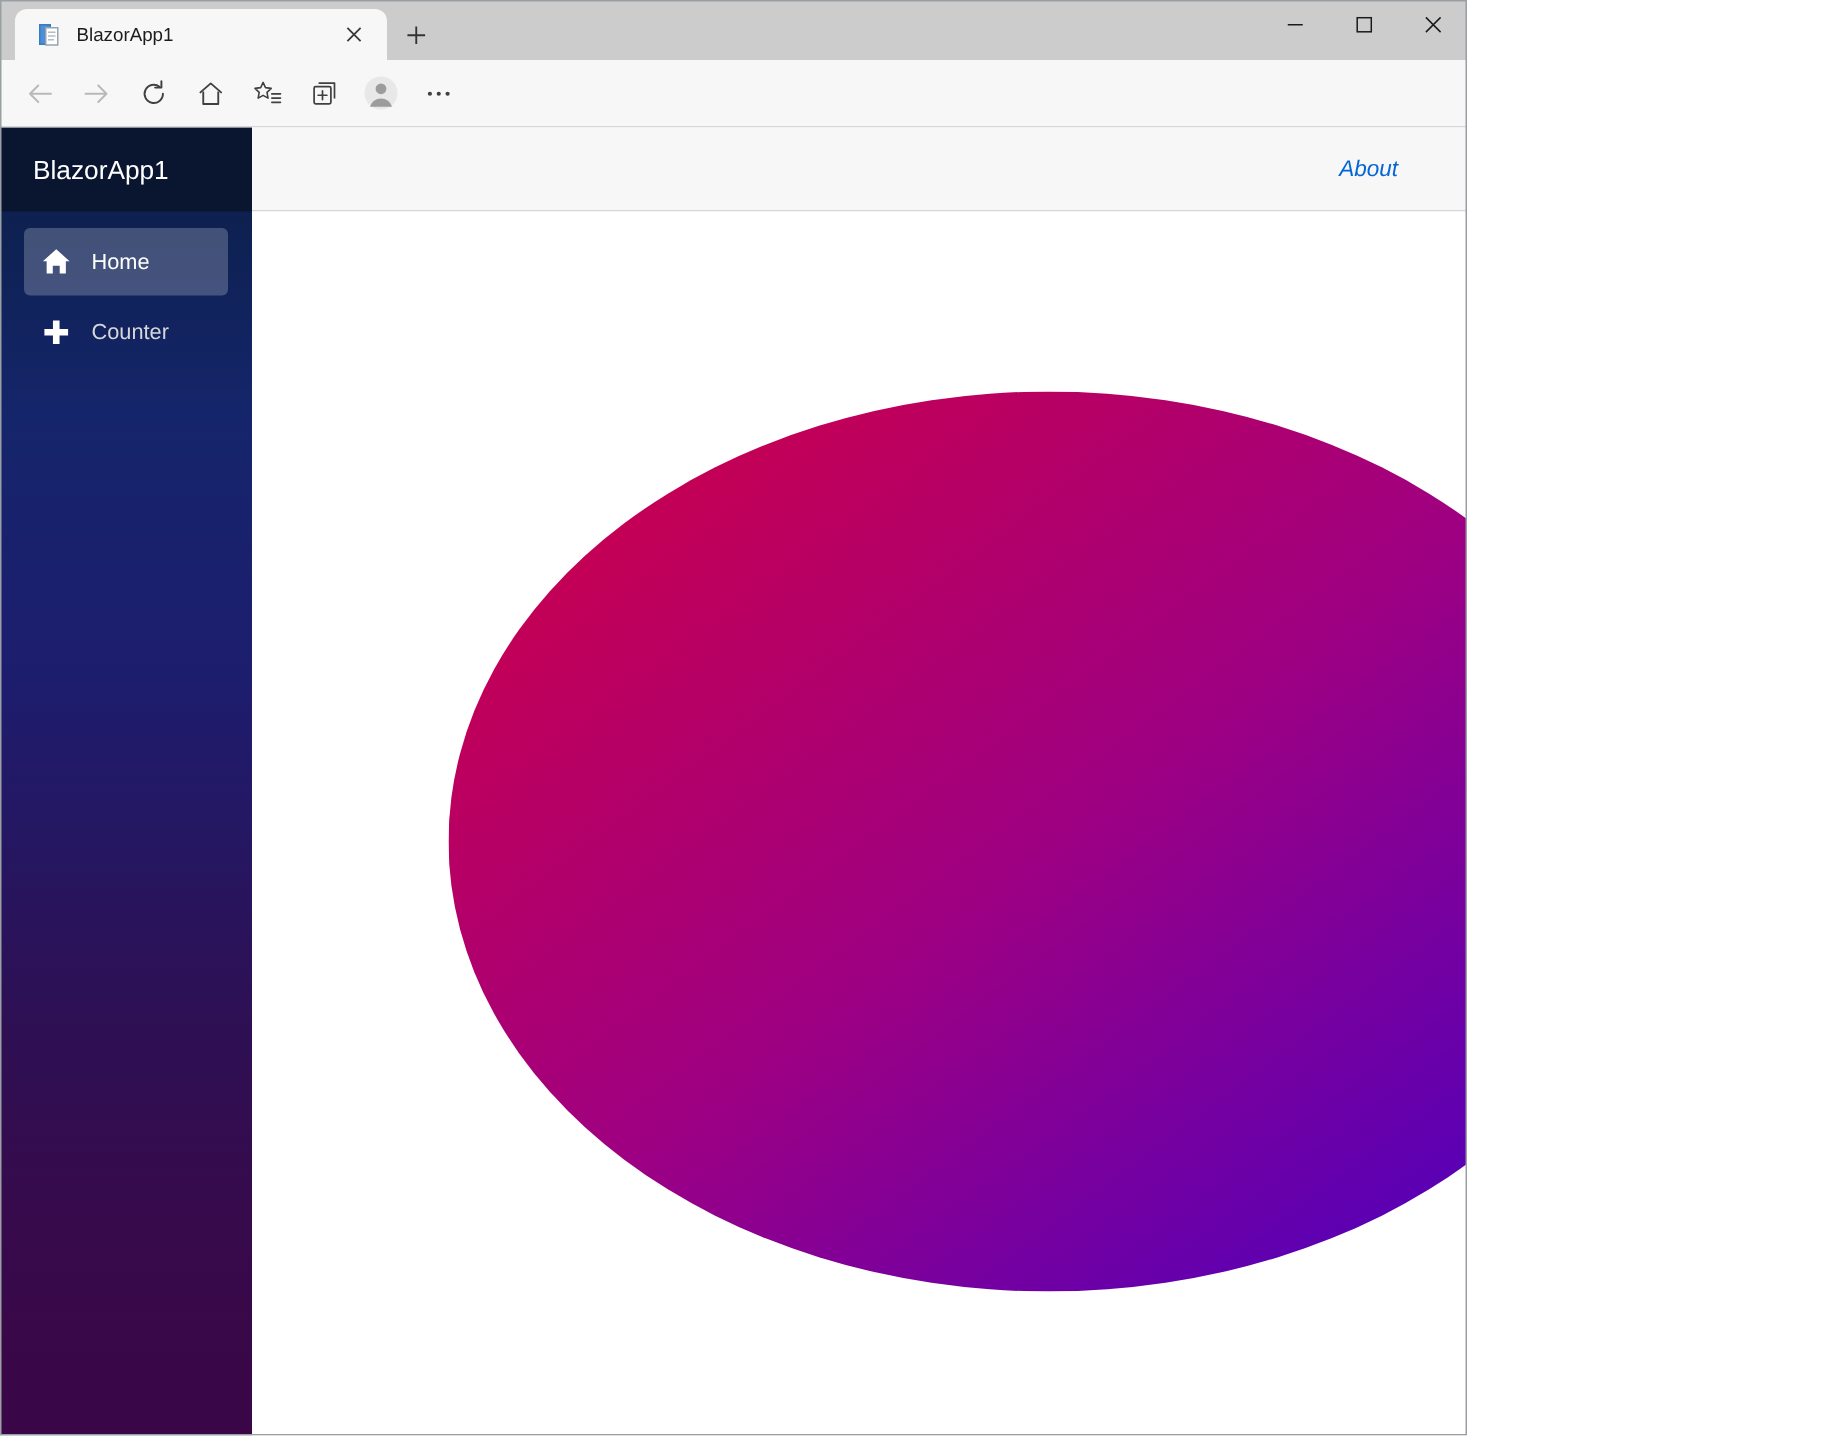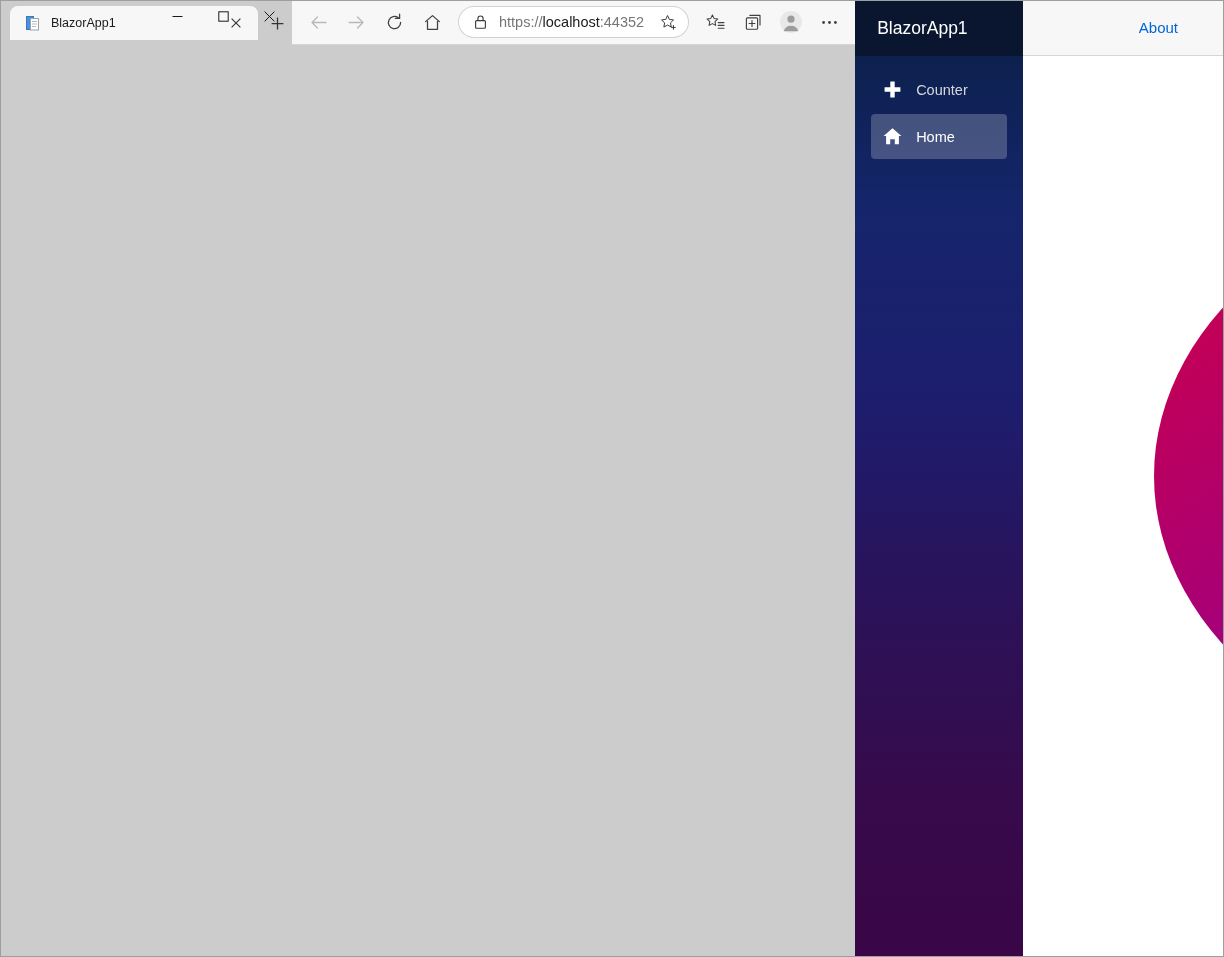--- a/index.html
+++ b/index.html
@@ -4,22 +4,22 @@
 <style>
   * { box-sizing: border-box; margin: 0; padding: 0; }
   html, body {
     width: 1224px; height: 957px;
     font-family: "Liberation Sans", sans-serif;
     background: #ffffff;
     overflow: hidden;
   }
 
   .browser-window {
-    width: 1224px; height: 957px;
-    display: flex; flex-direction: row;
+    width: 978px; height: 957px;
+    display: flex; flex-direction: column;
     background: #cccccc;
     position: relative;
   }
   .browser-window::after {
     content: ""; position: absolute; inset: 0;
     border: 1px solid #999fa3; pointer-events: none;
   }
 
   
   .titlebar {
@@ -137,21 +137,21 @@
 
   
   .maincol { flex: 1 1 auto; display: flex; flex-direction: column; min-width: 0; background: #fff; }
   .topbar {
     height: 56px; flex: 0 0 56px;
     background: #f7f7f7;
     border-bottom: 1px solid #d6d6d6;
     display: flex; align-items: center; justify-content: flex-end;
     padding-right: 46px;
   }
-  .about-link { font-size: 15px; color: #0366d6; text-decoration: none; }
+  .about-link { font-size: 15px; color: #0366d6; text-decoration: none; font-style: italic; }
 
   .content {
     flex: 1 1 auto; position: relative; background: #ffffff; overflow: hidden;
   }
   .ellipse-wrap { position: absolute; left: 0; top: 0; }
 </style>
 </head>
 <body>
 
 <div class="browser-window">
@@ -224,35 +224,20 @@
       </svg>
     </div>
 
     <div class="tb-btn">
       <svg width="19" height="19" viewBox="0 0 19 19">
         <path d="M2.6 8.6 L9.5 2.6 L16.4 8.6" stroke="currentColor" stroke-width="1.25" fill="none" stroke-linecap="round" stroke-linejoin="round"></path>
         <path d="M4.5 8 V16.3 H14.5 V8" stroke="currentColor" stroke-width="1.25" fill="none" stroke-linejoin="round"></path>
       </svg>
     </div>
 
-    <div class="omnibox">
-      <span class="lock-icon">
-        <svg width="15" height="16" viewBox="0 0 15 16">
-          <rect x="2.6" y="6.6" width="9.8" height="7.6" rx="1" stroke="currentColor" stroke-width="1.15" fill="none"></rect>
-          <path d="M4.9 6.6 V4.6 a2.6 2.6 0 0 1 5.2 0 V6.6" stroke="currentColor" stroke-width="1.15" fill="none"></path>
-        </svg>
-      </span>
-      <span class="url"><span>https://</span><span class="host">localhost</span><span>:44352</span></span>
-      <span class="fav-star">
-        <svg width="17" height="17" viewBox="0 0 18 18">
-          <path d="M8 1.6 L9.9 5.7 L14.3 6.3 L11.1 9.4 L11.9 13.8 L8 11.7 L4.1 13.8 L4.9 9.4 L1.7 6.3 L6.1 5.7 Z" stroke="currentColor" stroke-width="1.05" fill="none" stroke-linejoin="round"></path>
-          <path d="M14.2 12.2 V16.2 M12.2 14.2 H16.2" stroke="currentColor" stroke-width="1.05" fill="none" stroke-linecap="round"></path>
-        </svg>
-      </span>
-    </div>
 
     <div class="tb-btn">
       <svg width="19" height="19" viewBox="0 0 19 19">
         <path d="M6.4 1.9 L8 5.4 L11.8 5.9 L9 8.6 L9.7 12.4 L6.4 10.6 L3.1 12.4 L3.8 8.6 L1 5.9 L4.8 5.4 Z" stroke="currentColor" stroke-width="1.05" fill="none" stroke-linejoin="round"></path>
         <path d="M12.2 9.6 H18 M12.2 12.4 H18 M12.2 15.2 H18" stroke="currentColor" stroke-width="1.1" fill="none" stroke-linecap="round"></path>
       </svg>
     </div>
 
     <div class="tb-btn">
       <svg width="19" height="19" viewBox="0 0 19 19">
@@ -278,37 +263,37 @@
       </svg>
     </div>
   </div>
 
   <div class="viewport">
 
     <div class="sidebar" style="background: linear-gradient(rgb(10, 31, 68) 0%, rgb(21, 37, 107) 22%, rgb(29, 29, 110) 42%, rgb(44, 17, 87) 65%, rgb(55, 10, 75) 84%, rgb(58, 6, 71) 100%);">
       <div class="brand" style="background: rgb(10, 22, 48);">BlazorApp1</div>
 
       <div class="navmenu">
+
+        <div class="navitem active" style="background: rgba(255, 255, 255, 0.22);">
+          <span class="navicon">
+            <svg width="21" height="21" viewBox="0 0 21 21">
+              <path d="M10.5 2.2 L19.4 10.1 H16.9 V18.3 H12.8 V13.2 H8.2 V18.3 H4.1 V10.1 H1.6 Z" fill="#ffffff"></path>
+            </svg>
+          </span>
+          <span>Home</span>
+        </div>
 
         <div class="navitem">
           <span class="navicon">
             <svg width="21" height="21" viewBox="0 0 21 21">
               <path d="M8.3 2.6 H12.7 V8.3 H18.4 V12.7 H12.7 V18.4 H8.3 V12.7 H2.6 V8.3 H8.3 Z" fill="#ffffff"></path>
             </svg>
           </span>
           <span>Counter</span>
-        </div>
-
-        <div class="navitem active" style="background: rgba(255, 255, 255, 0.22);">
-          <span class="navicon">
-            <svg width="21" height="21" viewBox="0 0 21 21">
-              <path d="M10.5 2.2 L19.4 10.1 H16.9 V18.3 H12.8 V13.2 H8.2 V18.3 H4.1 V10.1 H1.6 Z" fill="#ffffff"></path>
-            </svg>
-          </span>
-          <span>Home</span>
         </div>
 
       </div>
     </div>
 
     <div class="maincol">
       <div class="topbar" style="background: rgb(247, 247, 247);">
         <a class="about-link" href="#" style="color: rgb(3, 102, 214);">About</a>
       </div>
 

